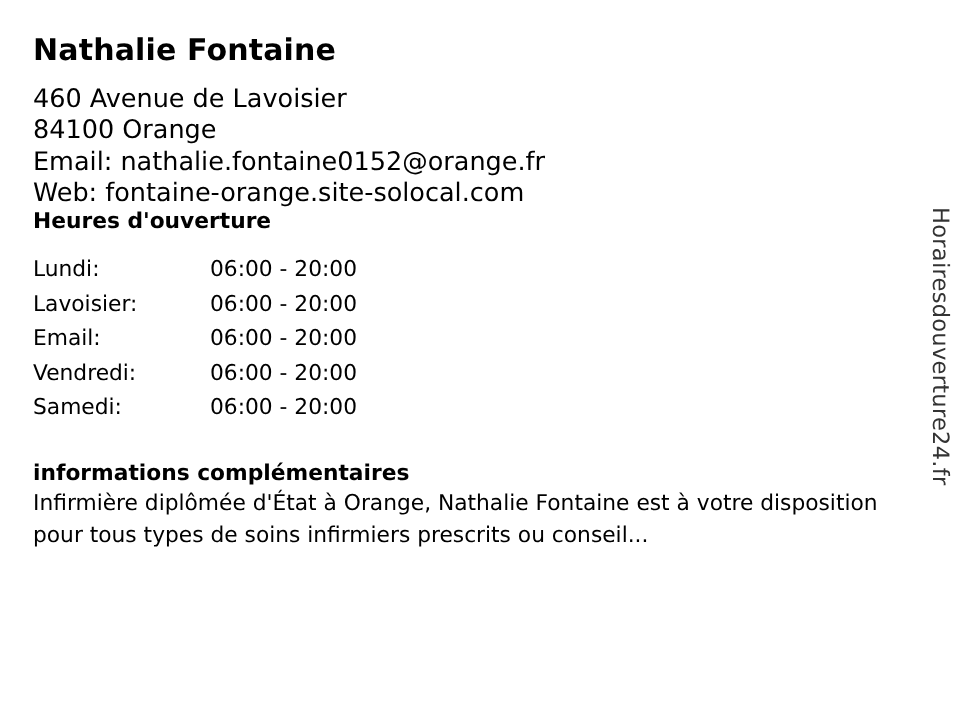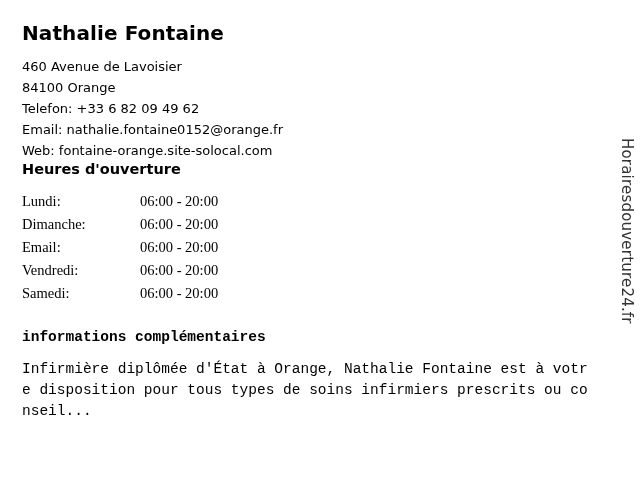--- a/index.html
+++ b/index.html
@@ -28,60 +28,57 @@
     width: 570px;
   }
   .biz-name {
     font-size: 20px;
     font-weight: bold;
     line-height: 26px;
     margin: 0 0 10px 0;
     letter-spacing: 0.1px;
   }
   .addr-line {
-    font-size: 13px;
+    font-size: 17px;
     line-height: 21px;
     white-space: pre;
   }
   .section-title {
     font-size: 14.5px;
     font-weight: bold;
     margin-bottom: 13px;
   }
   table.hours {
     border-collapse: collapse;
     font-size: 14.5px;
   }
   table.hours td {
     padding: 0;
     line-height: 23px;
     white-space: pre;
     vertical-align: top;
-    font-family: Liberation Serif, serif;
   }
   td.day {
     width: 118px;
   }
   td.time {
     width: 160px;
     margin-top: 38px;
   }
   .info-title {
     font-size: 14.5px;
     font-weight: bold;
     margin-top: 24px;
-    margin-bottom: 14px;
-    font-family: Liberation Mono, monospace;
+    margin-bottom: 2px;
   }
   .info-text {
     font-size: 14.5px;
     line-height: 21px;
     width: 572px;
     word-break: break-all;
-    font-family: Liberation Mono, monospace;
   }
   .vertical-label {
     position: absolute;
     right: 4px;
     top: 128px;
     font-size: 15px;
     color: #333333;
     writing-mode: vertical-rl;
     text-orientation: mixed;
     white-space: nowrap;
@@ -92,34 +89,33 @@
 <body>
 
 <div class="page">
 
   <div class="content">
 
     <h1 class="biz-name">Nathalie Fontaine</h1>
 
     <div class="addr-line">460 Avenue de Lavoisier</div>
     <div class="addr-line">84100 Orange</div>
-    <div class="addr-line">Telefon: +33 6 82 09 49 62</div>
     <div class="addr-line">Email: nathalie.fontaine0152@orange.fr</div>
     <div class="addr-line">Web: fontaine-orange.site-solocal.com</div>
 
     <div class="section-title">Heures d'ouverture</div>
 
     <table class="hours">
       <tbody>
         <tr>
           <td class="day">Lundi:</td>
           <td class="time">06:00 - 20:00</td>
         </tr>
         <tr>
-          <td class="day">Dimanche:</td>
+          <td class="day">Lavoisier:</td>
           <td class="time">06:00 - 20:00</td>
         </tr>
         <tr>
           <td class="day">Email:</td>
           <td class="time">06:00 - 20:00</td>
         </tr>
         <tr>
           <td class="day">Vendredi:</td>
           <td class="time">06:00 - 20:00</td>
         </tr>

